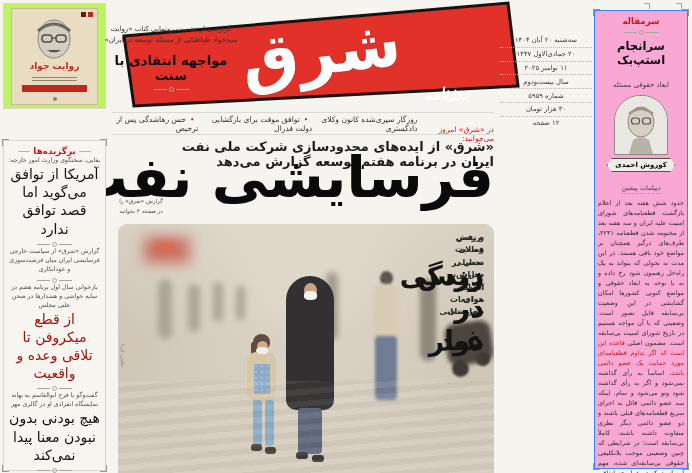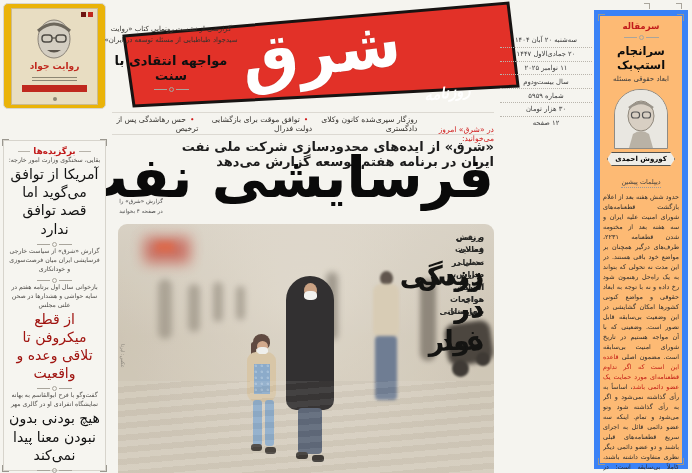--- a/index.html
+++ b/index.html
@@ -18,21 +18,21 @@
     color:#fff; font-size:64px; font-weight:bold; letter-spacing:2px;
     text-shadow:0 0 1px rgba(0,0,0,.25);
   }
   .logo-sub{
     position:absolute; left:308px; top:84px; transform:rotate(-7deg);
     color:#fff; font-size:15px; font-weight:bold; font-style:italic;
   }
   
   .bookbox{
     position:absolute; left:3px; top:3px; width:101px; height:104px;
-    background:#eab308; border:1px solid #d9d6cf; border-radius:5px;
+    background:#bef264; border:1px solid #d9d6cf; border-radius:0;
   }
   .cover{
     position:absolute; left:7px; top:4px; width:85px; height:95px;
     background:#e8ddc2; border:1px solid #cbbb90;
   }
   .cover .sq1{position:absolute; right:4px; top:3px; width:5px; height:5px; background:#c0281e;}
   .cover .sq2{position:absolute; right:11px; top:3px; width:5px; height:5px; background:#6e1410;}
   .cover svg{position:absolute; left:14px; top:8px;}
   .cover-title{position:absolute; top:52px; width:100%; text-align:center;
     color:#c0281e; font-weight:bold; font-size:9px;}
@@ -54,24 +54,24 @@
     border-bottom:1px dotted #b9b5ad;}
   .dl-row:last-child{border-bottom:none;}
   
   .cm{position:absolute; width:6px; height:6px;}
   .cm.tl{left:-2px; top:-2px; border-left:1px solid #9a978f; border-top:1px solid #9a978f;}
   .cm.tr{right:-2px; top:-2px; border-right:1px solid #9a978f; border-top:1px solid #9a978f;}
   .cm.bl{left:-2px; bottom:-2px; border-left:1px solid #9a978f; border-bottom:1px solid #9a978f;}
   .cm.br{right:-2px; bottom:-2px; border-right:1px solid #9a978f; border-bottom:1px solid #9a978f;}
   
   .editorial{position:absolute; right:4px; top:10px; width:94px; height:459px;
-    border:6px solid #3b82f6; padding:3px 3px 0; box-sizing:border-box; background:#fdba74;}
+    border:1px solid #3b82f6; padding:3px 3px 0; box-sizing:border-box; background:#f9a8d4;}
   .ed-header{color:#c11b1b; font-weight:bold; font-size:8.6px; text-align:center; padding-top:2px;}
   .ed-title{font-size:11.5px; font-weight:bold; text-align:center; color:#0c0c0c; margin-top:4px;}
-  .ed-sub{font-size:7px; text-align:center; color:#3b3b3b; margin-top:3px;}
+  .ed-sub{font-size:7px; text-align:center; color:#3b3b3b; margin-top:14px;}
   .ed-photo{width:52px; height:58px; margin:6px auto 0; border:1px solid #8f8b84;
     border-radius:26px 26px 0 0; background:#edebe6; overflow:hidden; position:relative;}
   .ed-author{width:66px; margin:3px auto 0; font-size:7px; font-weight:bold; text-align:center;
     padding:2px 0; background:#efede7; border:1px solid #55524c;
     clip-path:polygon(7% 0,93% 0,100% 50%,93% 100%,7% 100%,0 50%);}
   .ed-role{text-align:center; margin-top:3px;}
   .ed-role span{font-size:6.5px; color:#45433f; border-bottom:1px dotted #999; padding-bottom:1px;}
   .ed-body{margin-top:5px; font-size:6.4px; line-height:1.56; text-align:justify;
     color:#2b2b2b; height:300px; overflow:hidden;}
   .ed-red{color:#c21b14;}

